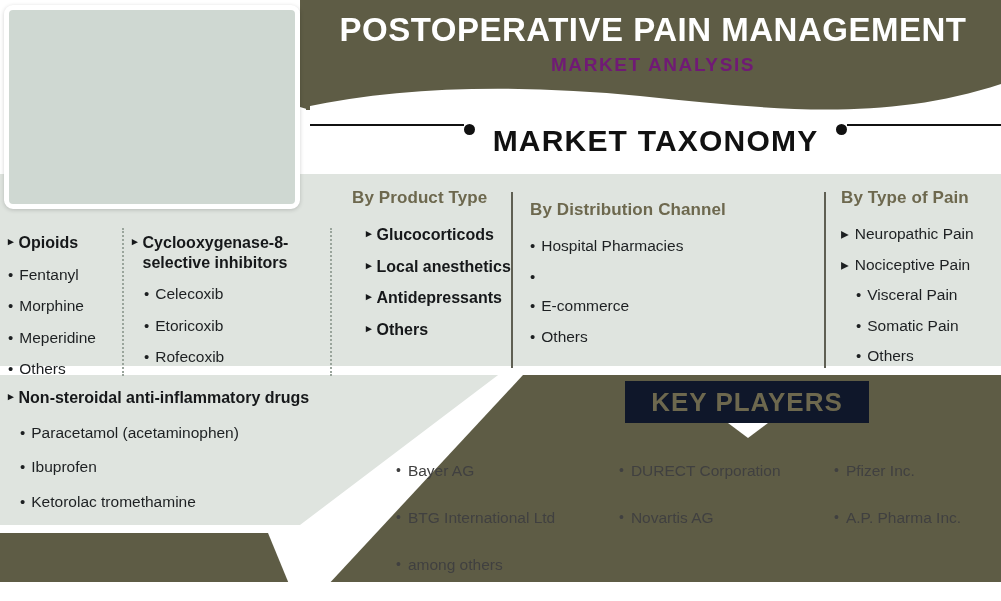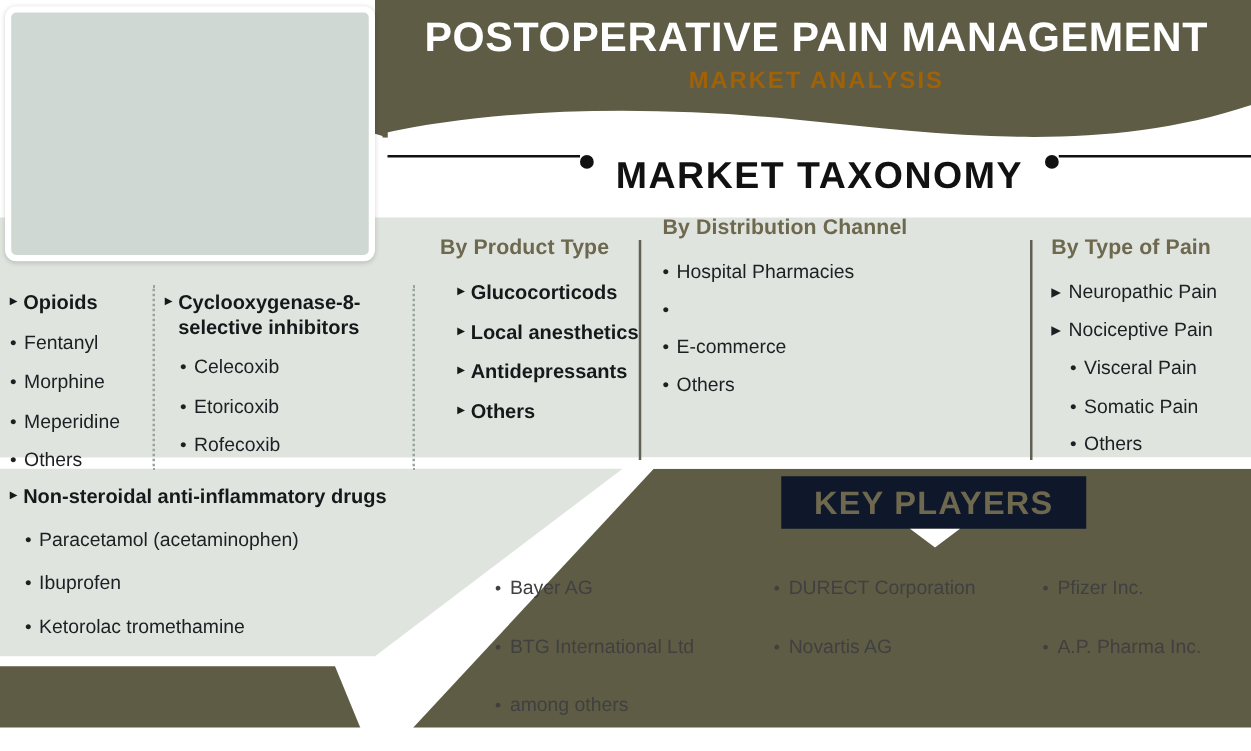--- a/index.html
+++ b/index.html
@@ -24,21 +24,21 @@
     background:#cfd8d2;
   }
 
   
   .hdr-wrap{position:absolute;left:305px;top:12px;width:696px;text-align:center;}
   .hdr-title{
     color:#ffffff;font-size:33px;font-weight:bold;letter-spacing:.5px;
     line-height:1.08;white-space:nowrap;
   }
   .hdr-sub{
-    color:#a16207;font-size:19px;font-weight:bold;letter-spacing:1.6px;
+    color:#701a75;font-size:19px;font-weight:bold;letter-spacing:1.6px;
     margin-top:6px;
   }
 
   
   .tax-wrap{
     position:absolute;left:310px;top:124px;width:691px;height:42px;
     display:flex;align-items:flex-start;justify-content:center;gap:0;
   }
   .tax-line{height:2px;background:#111;flex:1;min-width:10px;}
   .tax-dot{width:11px;height:11px;border-radius:50%;background:#111;flex:0 0 auto;}
@@ -73,21 +73,21 @@
   }
   .sp-a > *{margin-bottom:13px;}
   .sp-b > *{margin-bottom:13px;}
 
   
   .tcol{position:absolute;}
   .tcol .col-head{margin-bottom:17px;}
   .tcol .row{margin-bottom:12px;}
   #col-product{left:332px;top:188px;width:165px;margin-left:20px;}
   #col-product .row{margin-left:14px;}
-  #col-channel{left:530px;top:172px;width:290px;}
+  #col-channel{left:530px;top:200px;width:290px;}
   #col-pain{left:841px;top:188px;width:160px;}
   #col-pain .sub{margin-left:15px;}
 
   .vdiv{position:absolute;width:2px;background:#5f5f53;}
   #vdiv1{left:511px;top:192px;height:176px;}
   #vdiv2{left:824px;top:192px;height:176px;}
   .dotted-div2{
     position:absolute;left:330px;top:228px;width:0;height:148px;
     border-left:2px dotted #9aa59c;
   }

